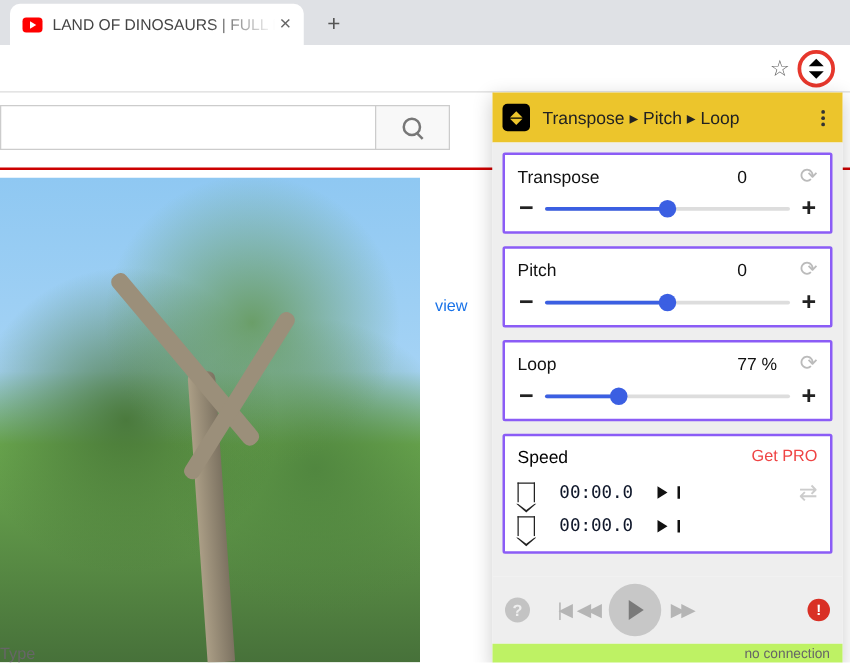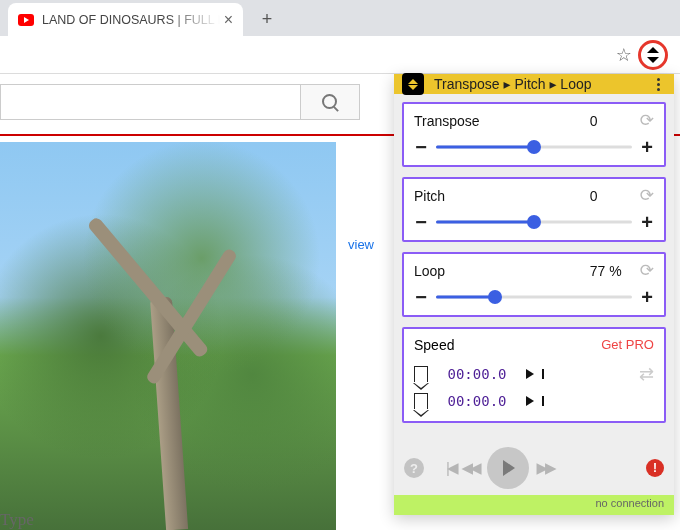--- a/index.html
+++ b/index.html
@@ -34,25 +34,25 @@
         radial-gradient(circle at 30% 50%, rgba(69,115,53,0.9), rgba(69,115,53,0) 40%),
         radial-gradient(circle at 75% 60%, rgba(77,130,61,0.85), rgba(77,130,61,0) 35%),
         linear-gradient(to bottom, #8fc8f2 0%, #a5d3f5 40%, #6ba84f 55%, #47713a 100%);
       position:relative; }
     .trunk { position:absolute; bottom:0; left:47%; width:22px; height:60%; background:linear-gradient(to right,#ab9e86,#7c7261); transform:rotate(-4deg); border-radius: 6px 6px 0 0;}
     .branch1 { position:absolute; bottom:40%; left:42%; width:14px; height:45%; background:#9b8f7a; transform: rotate(-40deg); border-radius:6px;}
     .branch2 { position:absolute; bottom:35%; left:55%; width:13px; height:40%; background:#9b8f7a; transform: rotate(32deg); border-radius:6px;}
 
     .side-hint { position:absolute; top: 163px; left: 348px; font-size:13px; color:#1a73e8;}
 
-    .type-cut { position:absolute; bottom:0; left:0; font-size:17px;color:#666;font-family:Liberation Serif, serif;}
+    .type-cut { position:absolute; bottom:0; left:0; font-size:13px;color:#666;}
 
     
     .popup { position:absolute; top: 74px; right: 6px; width: 280px; background: #fff; box-shadow: 0 4px 16px rgba(0,0,0,0.2); border-radius: 2px; }
-    .popup-hd { background: #ecc52c; height: 20px; display:flex; align-items:center; padding: 0 8px; }
+    .popup-hd { background: #ecc52c; height: 40px; display:flex; align-items:center; padding: 0 8px; }
     .popup-hd .logo-icon { width:22px;height:22px;background:#000;border-radius:4px;margin-right:10px;display:flex;flex-direction:column;align-items:center;justify-content:center;}
     .logo-icon .tri-up{width:0;height:0;border-left:5px solid transparent;border-right:5px solid transparent;border-bottom:5px solid #ecc52c;margin-bottom:1px;}
     .logo-icon .tri-down{width:0;height:0;border-left:5px solid transparent;border-right:5px solid transparent;border-top:5px solid #ecc52c;}
     .popup-hd-title { flex:1; font-size: 14px; color: #222; font-weight: 500; }
     .dots-v { width:16px;display:flex;flex-direction:column;align-items:center; gap:2px;}
     .dots-v span{width:3px;height:3px;background:#333;border-radius:50%;}
 
     .pbody { background:#eee; padding: 8px; }
     .card { background:#fff; border:2px solid #8b5cf6; border-radius:2px; padding: 8px 10px; margin-bottom: 10px; }
     .card-row { display:flex; align-items:center; font-size: 14px; }
@@ -68,21 +68,21 @@
     .thumb { position:absolute; top:50%; width:14px;height:14px;background:#3b5fe2;border-radius:50%;transform:translate(-50%,-50%);}
 
     .subhead { font-size: 14px; font-weight:500; display:flex;}
     .subhead .right-link { margin-left:auto; color:#ef4444; font-weight:500; font-size:13px;}
 
     .loop-rows { margin-top:6px;}
     .loop-row { display:flex; align-items:center; gap:14px; padding:4px 0;}
     .bm-icon { width:14px;height:16px;border:1.8px solid #222;border-bottom:none;position:relative;}
     .bm-icon::after{content:'';position:absolute;bottom:-6px;left:-1.8px;width:0;height:0;border-left:8.8px solid transparent;border-right:8.8px solid transparent;border-top:6px solid #fff;}
     .bm-icon::before{content:'';position:absolute;bottom:-7.8px;left:-1.8px;width:0;height:0;border-left:8.8px solid transparent;border-right:8.8px solid transparent;border-top:7.8px solid #222;}
-    .time-inp { width:70px; border:none; color:#4c1d95; font-size: 14px; font-family: monospace; text-align:center;}
+    .time-inp { width:70px; border:none; color:#0f172a; font-size: 14px; font-family: monospace; text-align:center;}
     .goto-ic { width:0;height:0;border-left:8px solid #111;border-top:5px solid transparent;border-bottom:5px solid transparent;position:relative;}
     .goto-ic::after{content:'';position:absolute;left:8px;top:-5px;width:2px;height:10px;background:#111;}
     .repeat-ic { margin-left:auto; font-size:18px; color:#ccc;}
 
     
     .player { background:#eee; height: 54px; display:flex; align-items:center; padding: 0 10px; gap:6px;}
     .help-ic { width:20px;height:20px;border-radius:50%;background:#c3c3c3;color:#eee;display:flex;align-items:center;justify-content:center;font-size:13px;font-weight:bold;}
     .skip-ic { color:#b5b5b5; font-size:15px; letter-spacing:-3px;}
     .play-btn { width:42px;height:42px;border-radius:50%;background:#c7c7c7;display:flex;align-items:center;justify-content:center;margin: 0 2px;}
     .play-tri { width:0;height:0;border-left:12px solid #7a7a7a;border-top:8px solid transparent;border-bottom:8px solid transparent;margin-left:3px;}

